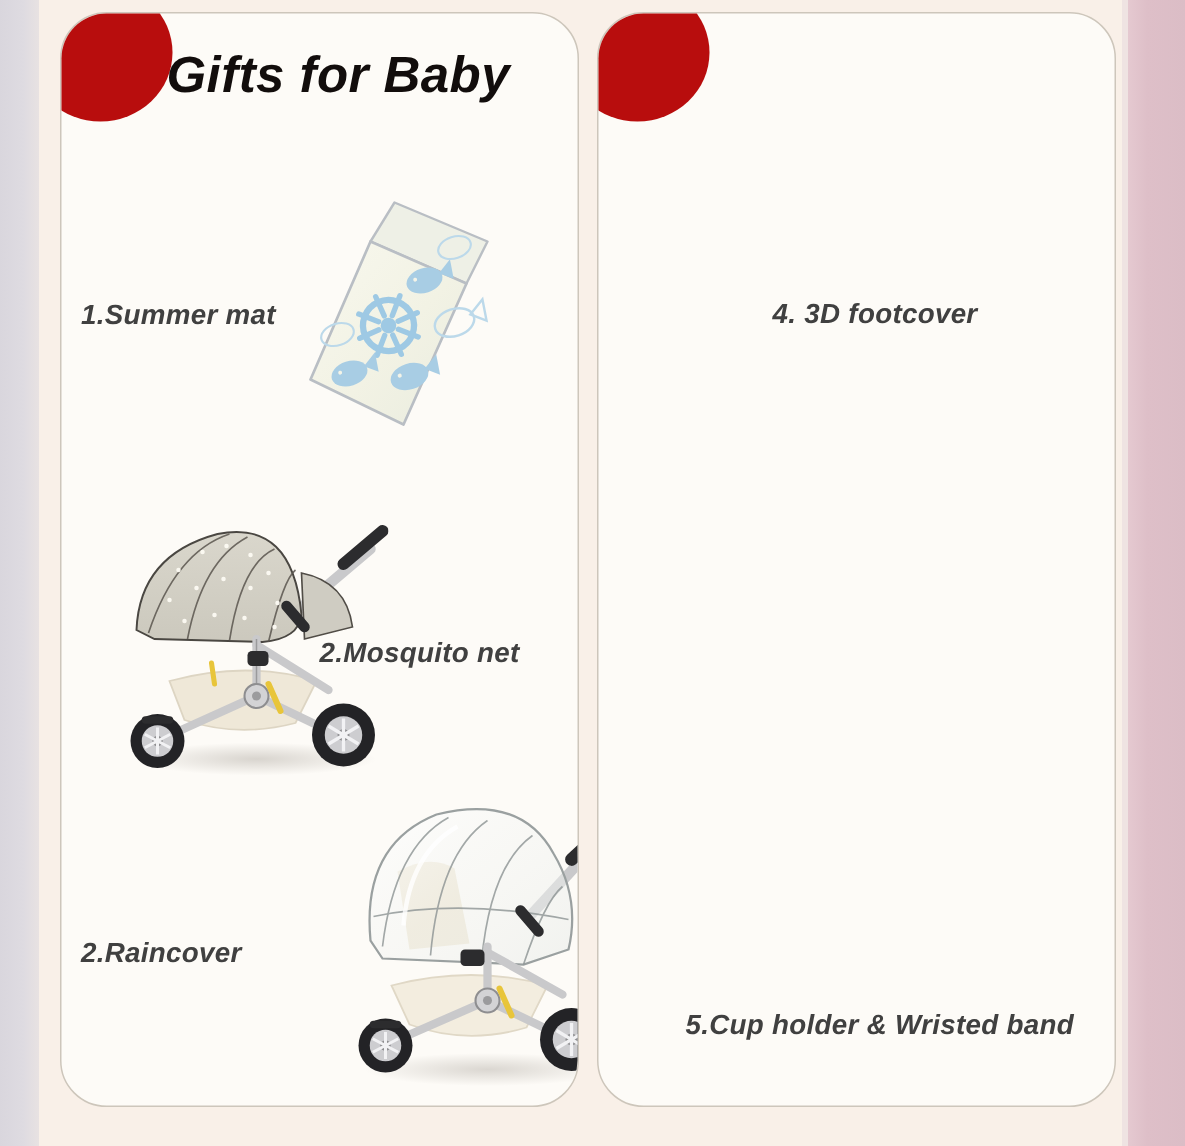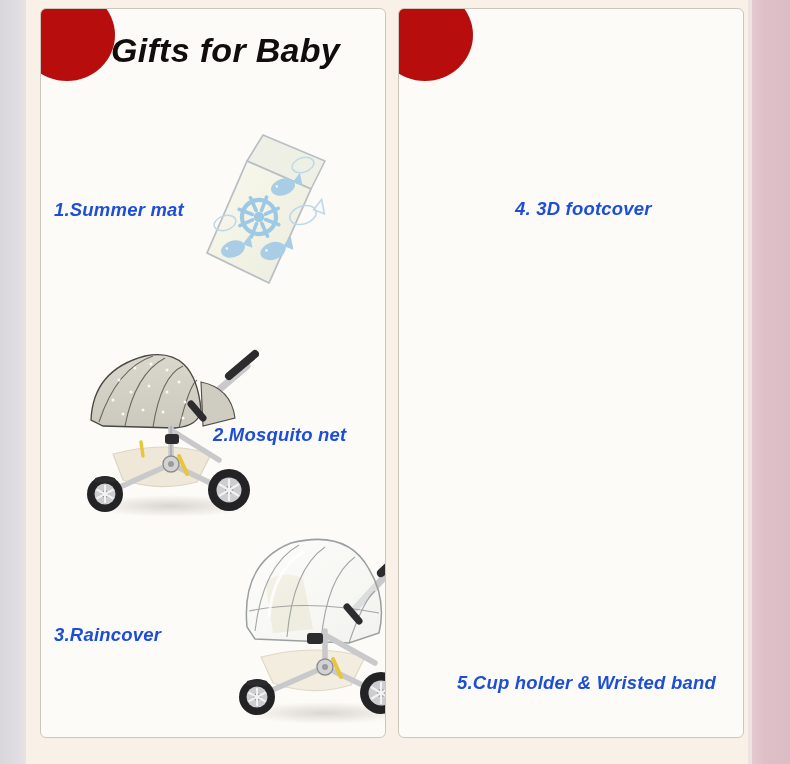--- a/index.html
+++ b/index.html
@@ -17,34 +17,34 @@
     background:linear-gradient(to right,#e7ccd3 0%,#debfc8 40%,#dbbdc6 100%);}
   .edge-right:after{content:"";position:absolute;left:0;top:0;width:4px;height:100%;
     background:#efe3e2;}
 
   
   .frame{position:absolute;left:26px;top:0;right:42px;height:764px;
     background:#f9f0e8;}
 
   
   .panel{position:absolute;background:#fdfbf7;
-    border:1px solid #cdc6bb;border-radius:6px;overflow:hidden;}
+    border:1px solid #cdc6bb;border-radius:31px;overflow:hidden;}
   .panel-left{left:40px;top:8px;width:344px;height:728px;}
   .panel-right{left:398px;top:8px;width:344px;height:728px;}
 
   .blob{position:absolute;background:#b80d0d;border-radius:50%;}
   .blob-left{left:-22px;top:-20px;width:96px;height:92px;}
   .blob-right{left:-22px;top:-20px;width:96px;height:92px;}
 
   .title{position:absolute;left:70px;top:22px;
     font-size:34px;font-weight:bold;font-style:italic;color:#120d0c;
     letter-spacing:.3px;white-space:nowrap;}
 
   .lbl{position:absolute;font-size:18.5px;font-weight:bold;font-style:italic;
-    color:#1d4ed8;white-space:nowrap;letter-spacing:.2px;}
+    color:#404040;white-space:nowrap;letter-spacing:.2px;}
   .lbl-1{left:13px;top:190px;}
   .lbl-2{left:172px;top:391px;margin-top:24px;}
   .lbl-3{left:13px;top:615px;}
   .lbl-4{left:116px;top:189px;}
   .lbl-5{left:58px;top:663px;}
 
   .art{position:absolute;}
 
   
   .mat-wrap{left:158px;top:122px;width:132px;height:160px;}
@@ -287,21 +287,21 @@
           <circle cx="152" cy="186" r="4" fill="#8e8e90"></circle>
           <g stroke="#f2f2f4" stroke-width="2.2">
             <line x1="152" y1="175" x2="152" y2="197"></line>
             <line x1="142" y1="180" x2="162" y2="192"></line>
             <line x1="142" y1="192" x2="162" y2="180"></line>
           </g>
         </g>
         <path d="M20 176 L36 176" stroke="#2c2c2e" stroke-width="5" stroke-linecap="round"></path>
       </svg>
     </div>
-    <div class="lbl lbl-3">3.Raincover</div>
+    <div class="lbl lbl-3">2.Raincover</div>
   </div>
 
   <div class="panel panel-right">
 
     <div class="blob blob-right"></div>
 
     <div class="lbl lbl-4">4. 3D footcover</div>
 
     <div class="lbl lbl-5">5.Cup holder &amp; Wristed band</div>
   </div>

